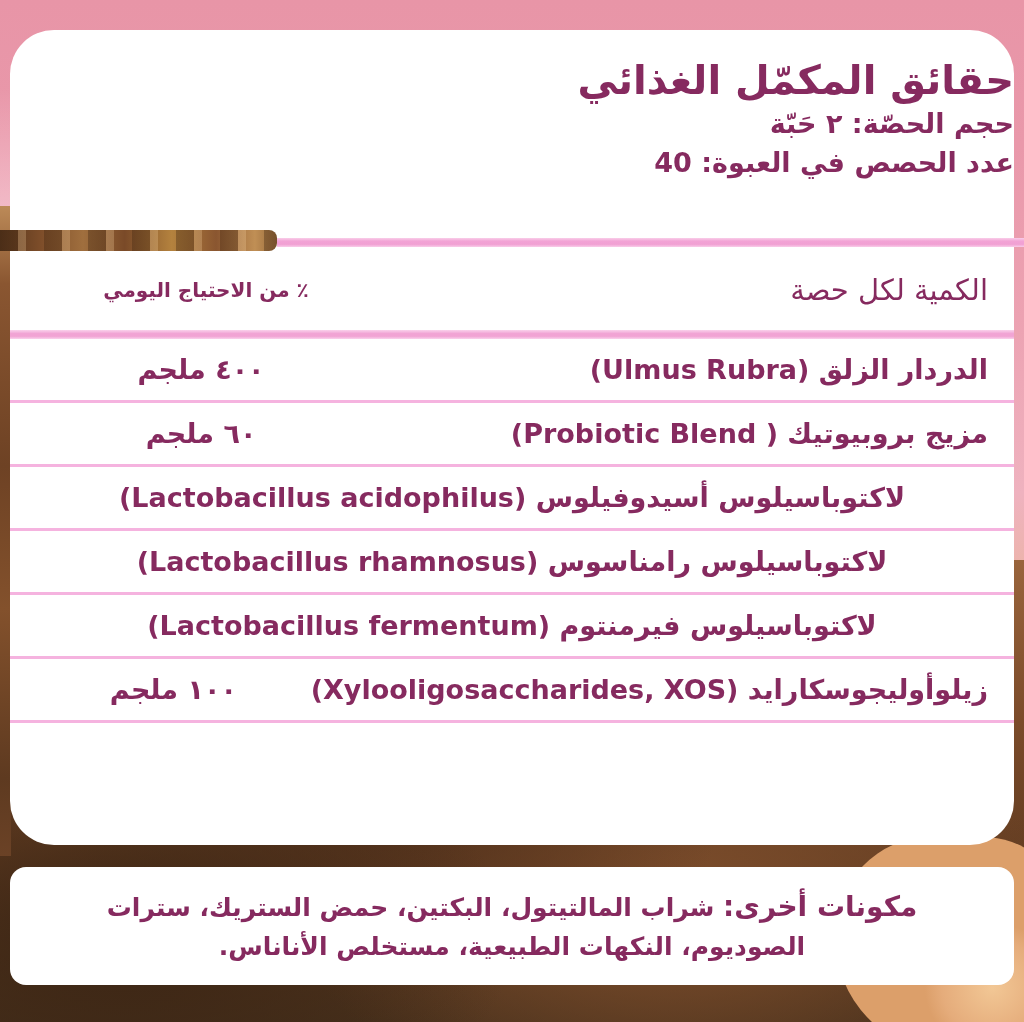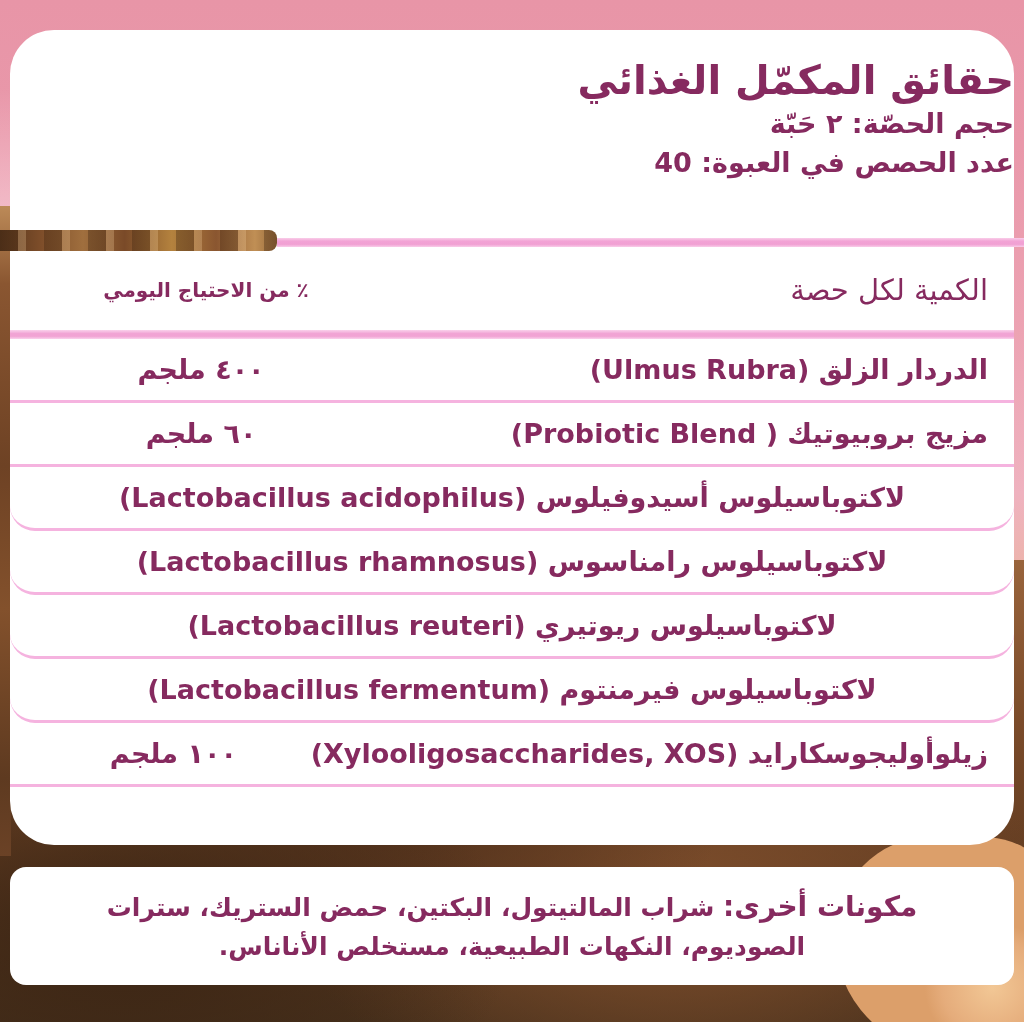--- a/index.html
+++ b/index.html
@@ -50,21 +50,21 @@
   
   .table-block{flex:1;display:flex;flex-direction:column;}
   .thead{height:80px;display:flex;align-items:center;justify-content:space-between;padding:0 26px;}
   .th-amount{font-size:29px;font-weight:normal;}
   .th-dv{width:340px;text-align:center;font-size:20px;font-weight:bold;}
   .tband{height:9px;background:linear-gradient(180deg,#FAD2EC,#F1A4D4 40%,#F1A4D4 70%,#FAD2EC);}
   .trow{height:64px;display:flex;align-items:center;justify-content:space-between;
     padding:0 26px;border-bottom:3px solid var(--divider-pink);}
   .tname{font-size:27px;font-weight:bold;white-space:nowrap;}
   .tval{width:330px;text-align:center;font-size:27px;font-weight:bold;}
-  .trow.centered{justify-content:center;border-radius:25px;}
+  .trow.centered{justify-content:center;}
   .trow.centered .tname{flex:1;text-align:center;}
 
   
   .other-panel{position:absolute;left:10px;right:10px;top:867px;height:118px;z-index:2;
     background:var(--panel-white);border-radius:16px;
     display:flex;align-items:center;justify-content:center;padding:0 62px;}
   .other-text{text-align:center;font-size:25px;font-weight:bold;color:var(--ink);line-height:1.55;}
   .oi-label{font-size:28px;}
 </style>
 </head>
@@ -107,23 +107,20 @@
         </div>
 
         <div class="trow centered">
           <div class="tname">لاكتوباسيلوس أسيدوفيلوس (Lactobacillus acidophilus)</div>
         </div>
 
         <div class="trow centered">
           <div class="tname">لاكتوباسيلوس رامناسوس (Lactobacillus rhamnosus)</div>
         </div>
 
-        <div class="trow centered">
-          <div class="tname">لاكتوباسيلوس ريوتيري (Lactobacillus reuteri)</div>
-        </div>
 
         <div class="trow centered">
           <div class="tname">لاكتوباسيلوس فيرمنتوم (Lactobacillus fermentum)</div>
         </div>
 
         <div class="trow">
           <div class="tname">زيلوأوليجوسكارايد (Xylooligosaccharides, XOS)</div>
           <div class="tval">١٠٠ ملجم</div>
         </div>
       </div>

